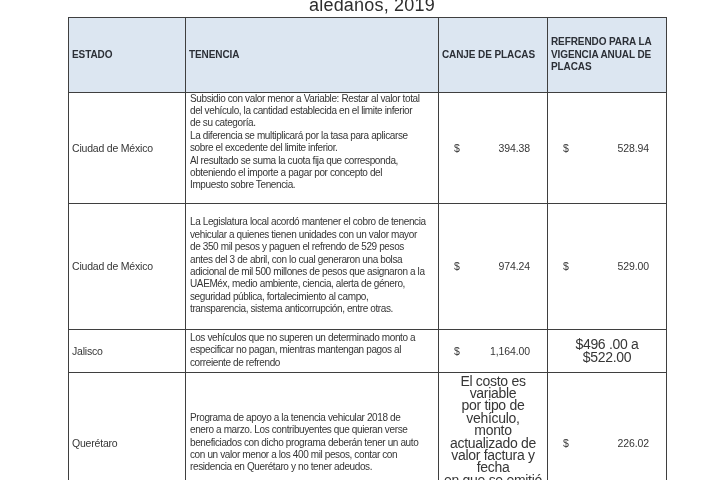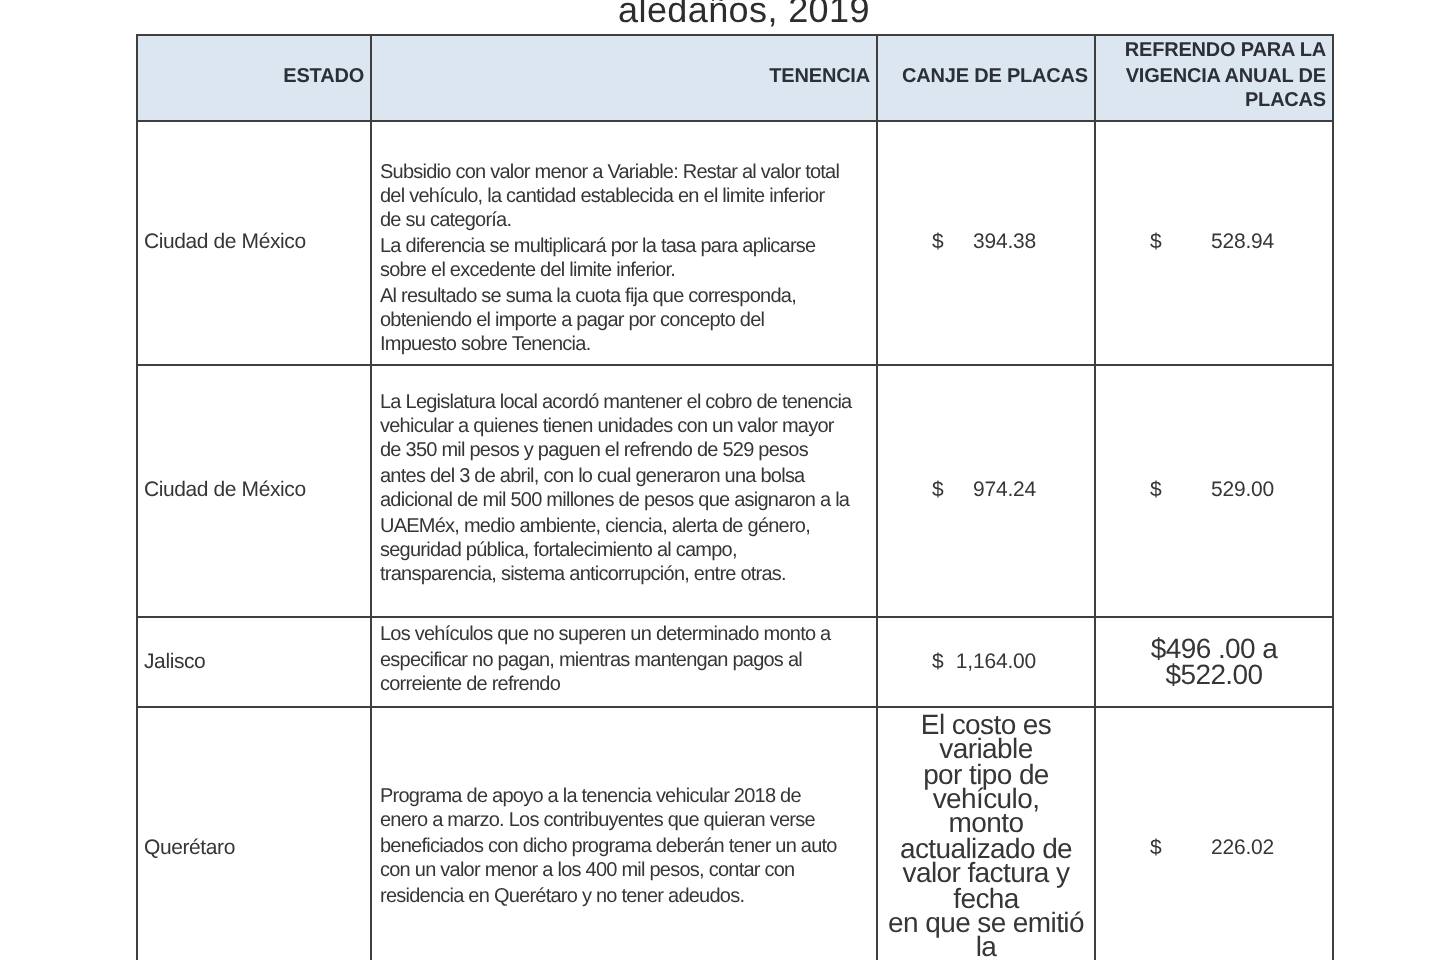--- a/index.html
+++ b/index.html
@@ -11,46 +11,46 @@
   .page-title {
     position: absolute; top: -4px; left: 24px; width: 696px;
     text-align: center; font-size: 18px; line-height: 18px;
     color: #2d2d2d; letter-spacing: 0.2px;
   }
   table.tax-table {
     position: absolute; left: 68px; top: 17px; width: 598px;
     border-collapse: collapse; table-layout: fixed;
   }
   .tax-table th, .tax-table td {
-    border: 1px solid #3f3f3f; overflow: hidden; padding: 16px;
+    border: 1px solid #3f3f3f; overflow: hidden; padding: 4px;
     vertical-align: middle;
   }
   .tax-table th {
     background: #dce6f1; color: #2b2f36;
     font-size: 10px; line-height: 12.5px; font-weight: bold;
-    text-align: right; padding: 2px 3px; letter-spacing: -0.1px;
+    text-align: left; padding: 18px 3px; letter-spacing: -0.1px;
   }
   tr.hdr { height: 41px; }
   tr.r0 { height: 111px; }
   tr.r1 { height: 126px; }
   tr.r2 { height: 43px; }
   tr.r3 { height: 23px; }
   tr.r4 { height: 92px; }
   tr.r5 { height: 45px; }
   td.estado {
     font-size: 10.5px; letter-spacing: -0.2px;
     padding-left: 3px;
   }
   td.tenencia {
     font-size: 10px; line-height: 12.4px; letter-spacing: -0.38px;
     padding: 2px 2px 2px 4px; white-space: pre-line;
   }
   td.vtop { vertical-align: top; }
   td.vtop.estado { padding-top: 4px; }
-  td.vtop.tenencia { padding-top: 20px; }
+  td.vtop.tenencia { padding-top: 0; }
   .money {
     display: flex; justify-content: space-between; align-items: center;
     padding: 0 13px 0 11px; font-size: 10.5px; letter-spacing: -0.1px;
   }
   td.vtop .money { padding-top: 5px; }
   td.center-txt {
     font-size: 14px; line-height: 12.4px; letter-spacing: -0.3px;
     text-align: center; white-space: pre-line; padding: 2px 3px;
   }
   td.last-tenencia { vertical-align: middle; }

